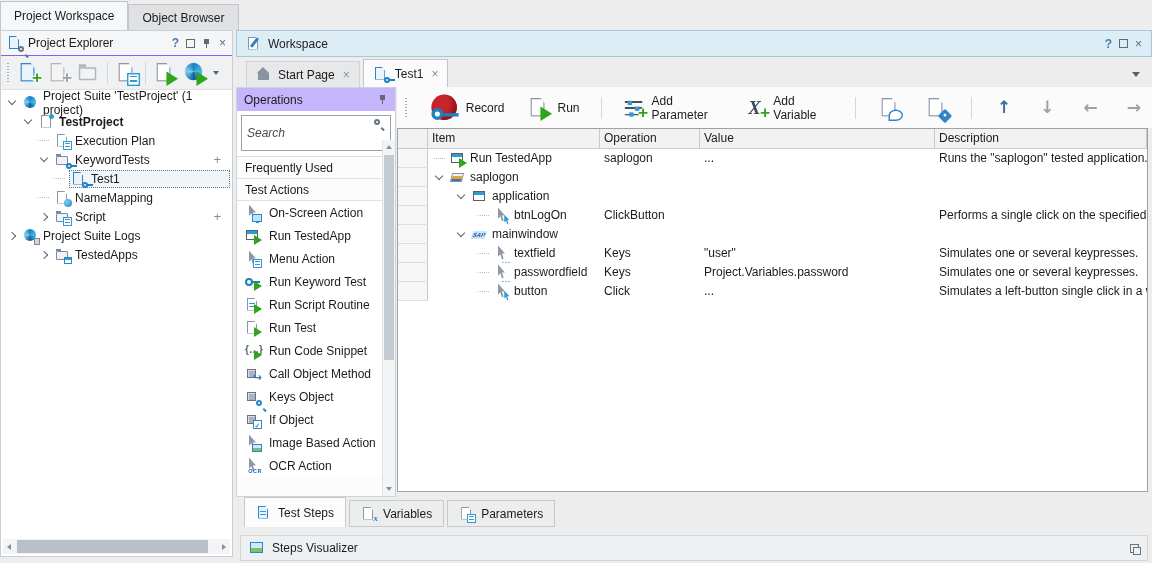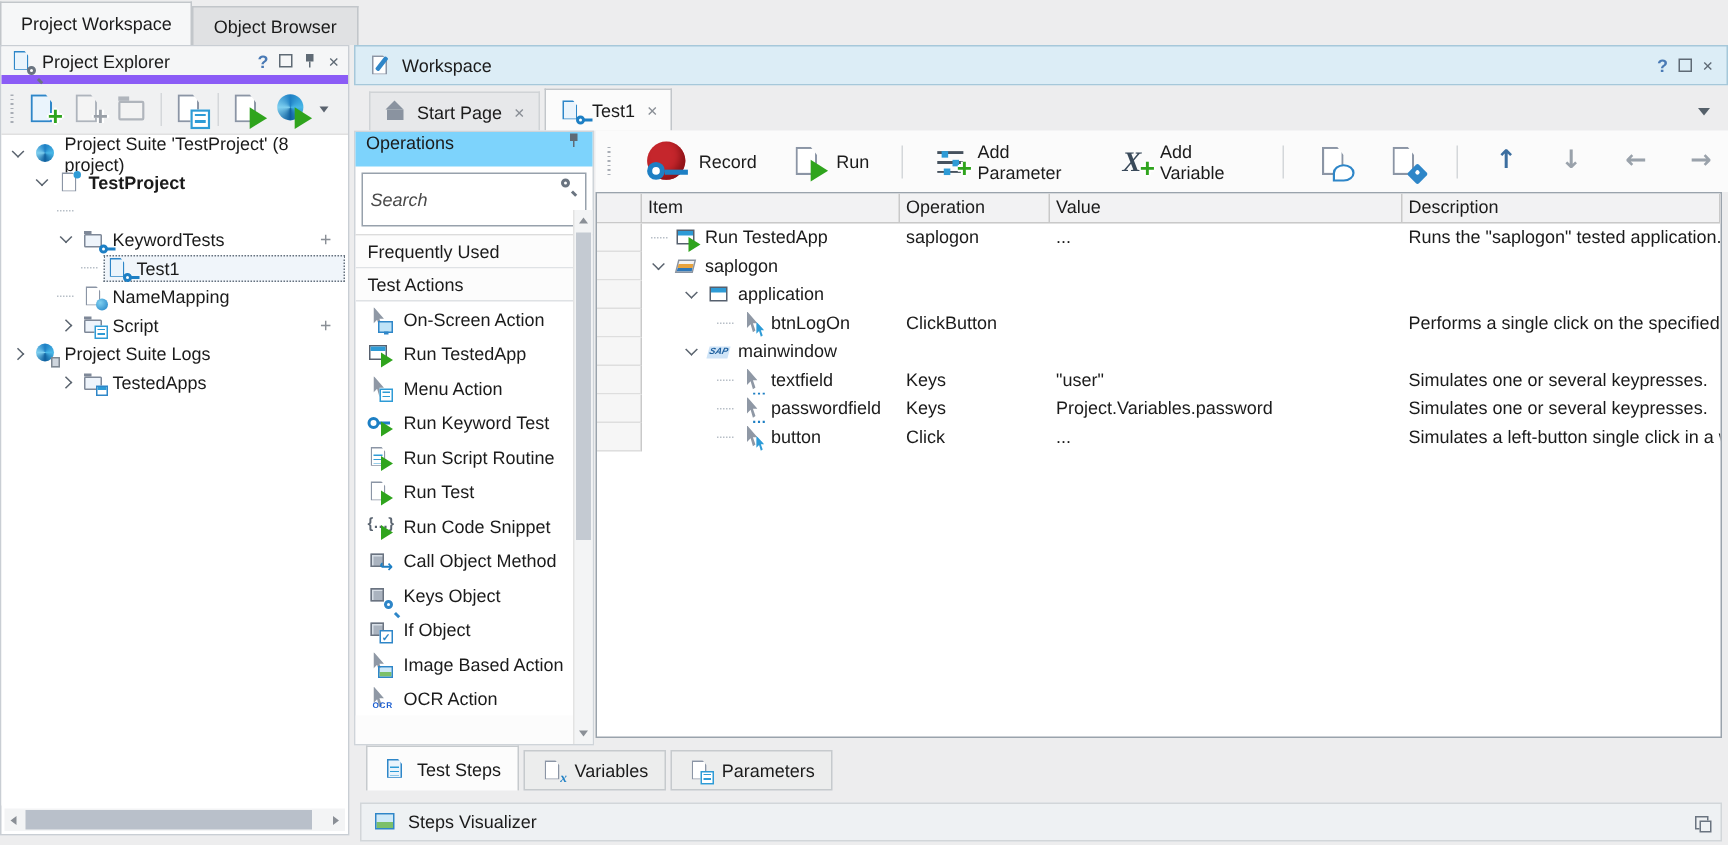--- a/index.html
+++ b/index.html
@@ -77,21 +77,21 @@
   .chev.closed{transform:rotate(-45deg)}
   .conn{width:11px;border-bottom:1px dotted #b8bfc7;display:inline-block;flex:none;height:1px}
 
   
   .doc-tabs{position:absolute;left:0;top:0;right:0;height:30px;background:#ededee;display:flex;align-items:flex-end;padding-left:0}
   .dtab{height:29px;display:flex;align-items:center;padding:0 13px;border:1px solid #c2c6ca;border-bottom:none;background:#e0e1e3;margin-top:3px;height:26px}
   .dtab.active{background:#f6f7f8;height:29px;margin-top:0}
 
   
   .explorer{position:absolute;left:0;top:30px;width:233px;bottom:6px;display:flex;flex-direction:column;background:#fff;border:1px solid #c9ced4}
-  .phead{height:25px;background:#f5f6f7;border-bottom:6px solid #8b5cf6;display:flex;align-items:center;gap:5px;padding:0 6px;flex:none}
+  .phead{height:25px;background:#f5f6f7;border-bottom:1px solid #8b5cf6;display:flex;align-items:center;gap:5px;padding:0 6px;flex:none}
   .phead .ttl{flex:1}
   .pbtns{display:flex;align-items:center;gap:7px;color:#5f6a75}
   .pbtns .q{color:#4a7ab5;font-weight:bold}
   .ptools{height:34px;background:#f0f1f2;border-bottom:1px solid #e0e0e0;display:flex;align-items:center;gap:3px;padding:0 3px;flex:none}
   .grip{width:2px;height:20px;margin:0 3px;background:repeating-linear-gradient(180deg,#a8adb5 0 1px,transparent 1px 3px)}
   .tbico{width:27px;height:27px;display:flex;align-items:center;justify-content:center}
   .tbico .ic{transform:scale(1.45)}
   .tsep{width:1px;height:22px;background:#d4d7da;margin:0 2px}
   .caret{width:0;height:0;border-left:3.5px solid transparent;border-right:3.5px solid transparent;border-top:4px solid #5a636e;margin-left:2px}
   .tree{flex:1;background:#fff;padding-top:3px;overflow:hidden;position:relative}
@@ -113,21 +113,21 @@
   .ws-head{height:27px;background:#dcedf6;border:1px solid #a6c8da;display:flex;align-items:center;gap:6px;padding:0 9px}
   .ws-head .ttl{flex:1}
   .ed-tabs{height:30px;display:flex;align-items:flex-end;padding-left:10px;position:relative;background:#ededee}
   .etab{height:26px;display:flex;align-items:center;gap:6px;padding:0 9px;border:1px solid #d0d3d6;border-bottom:none;background:#e7e8ea;margin-right:3px}
   .etab.active{background:#fbfbfb;height:28px;border-color:#c2c6ca}
   .etab .x{color:#8a8f96;font-size:12px;margin-left:2px}
   .tabcaret{position:absolute;right:12px;bottom:10px;width:0;height:0;border-left:4.5px solid transparent;border-right:4.5px solid transparent;border-top:5px solid #55606a}
 
   
   .ops{position:absolute;left:0;top:57px;width:160px;bottom:66px;border:1px solid #cfd4d9;background:#fff;display:flex;flex-direction:column}
-  .ops-head{height:23px;background:#7dd3fc;display:flex;align-items:flex-start;padding:0 7px;flex:none}
+  .ops-head{height:23px;background:#c4b5fd;display:flex;align-items:center;padding:0 7px;flex:none}
   .ops-head .ttl{flex:1}
   .searchwrap{padding:4px 4px 5px 4px;flex:none;position:relative}
   .searchwrap input{width:100%;height:36px;border:1px solid #97a1ac;padding:0 20px 0 5px;font:12px "Liberation Sans",sans-serif;outline:none}
   .searchwrap input::placeholder{font-style:italic;color:#4a4a4a;opacity:1}
   .searchwrap .ic{position:absolute;right:9px;top:8px;width:12px;height:12px}
   .oplist{flex:1;border-top:1px solid #dcdcdc;position:relative;overflow:hidden;padding-right:13px}
   .opgroup{height:22px;display:flex;align-items:center;padding:0 8px;border-bottom:1px solid #dfe2e5;background:#fcfcfc}
   .opitem{height:23px;display:flex;align-items:center;gap:8px;padding:0 4px 0 8px;white-space:nowrap}
   .vscroll{position:absolute;right:0;top:0;bottom:0;width:13px;background:#f3f4f5;border-left:1px solid #e3e3e3}
   .varr{position:absolute;left:3px;width:0;height:0;border-left:3.5px solid transparent;border-right:3.5px solid transparent}
@@ -238,38 +238,45 @@
   </div>
   <div class="tree" id="tree">
       <div class="trow" style="padding-left: 4px;">
         <span class="cv">
           <span class="chev open"></span>
         </span>
         <span class="lab">
           <span class="ic">
             <i class="p-suite"></i>
           </span>
-          <span class="txt">Project Suite 'TestProject' (8 project)</span>
+          <span class="txt">Project Suite 'TestProject' (1 project)</span>
         </span>
       </div>
       <div class="trow b" style="padding-left: 20px;">
         <span class="cv">
           <span class="chev open"></span>
         </span>
         <span class="lab">
           <span class="ic">
             <i class="p-page"></i>
             <i class="p-dotb"></i>
           </span>
           <span class="txt">TestProject</span>
         </span>
       </div>
       <div class="trow" style="padding-left: 36px;">
         <span class="cv">
           <span class="conn"></span>
+        </span>
+        <span class="lab">
+          <span class="ic">
+            <i class="p-page"></i>
+            <i class="p-menu ov"></i>
+          </span>
+          <span class="txt">Execution Plan</span>
         </span>
       </div>
       <div class="trow" style="padding-left: 36px;">
         <span class="cv">
           <span class="chev open"></span>
         </span>
         <span class="lab">
           <span class="ic">
             <i class="p-folder"></i>
             <i class="p-keysm ov"></i>

